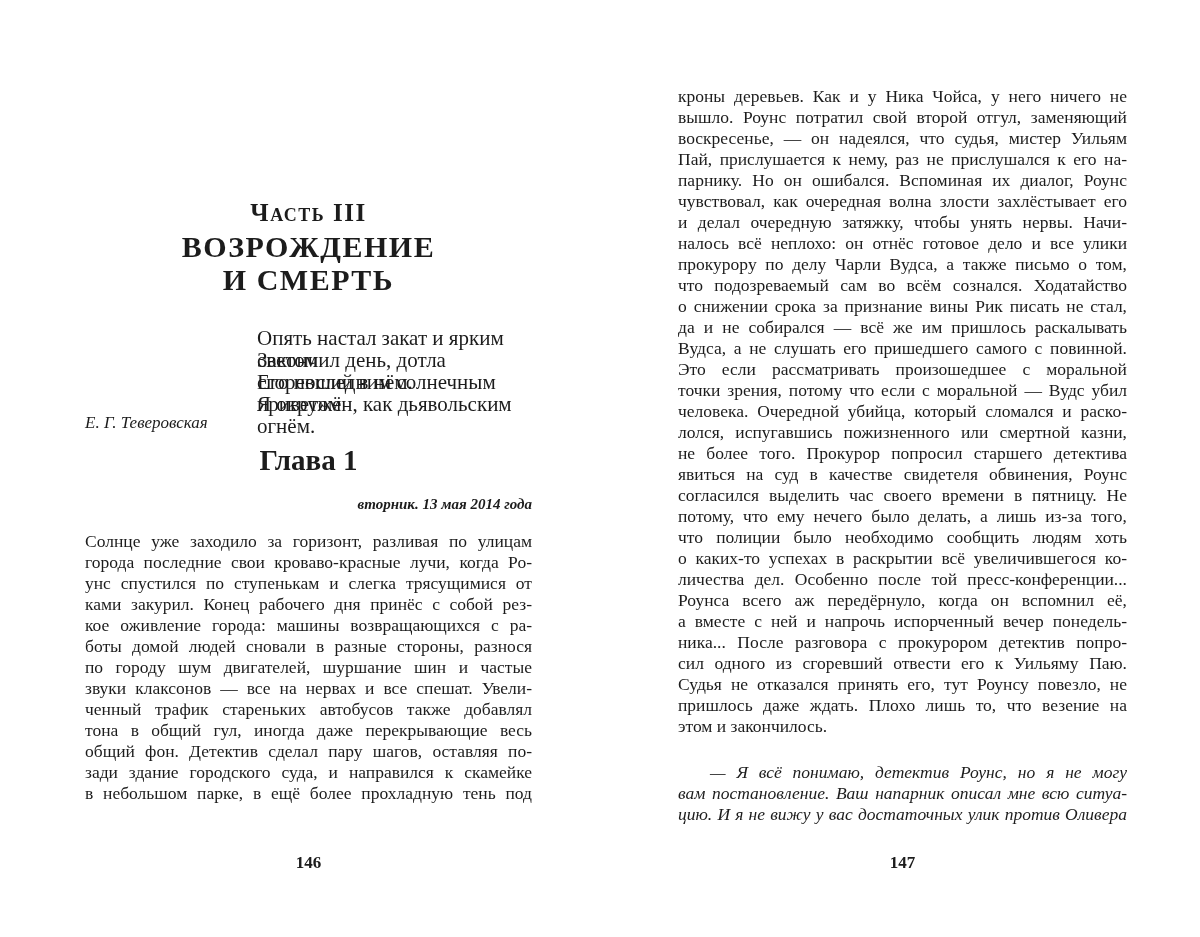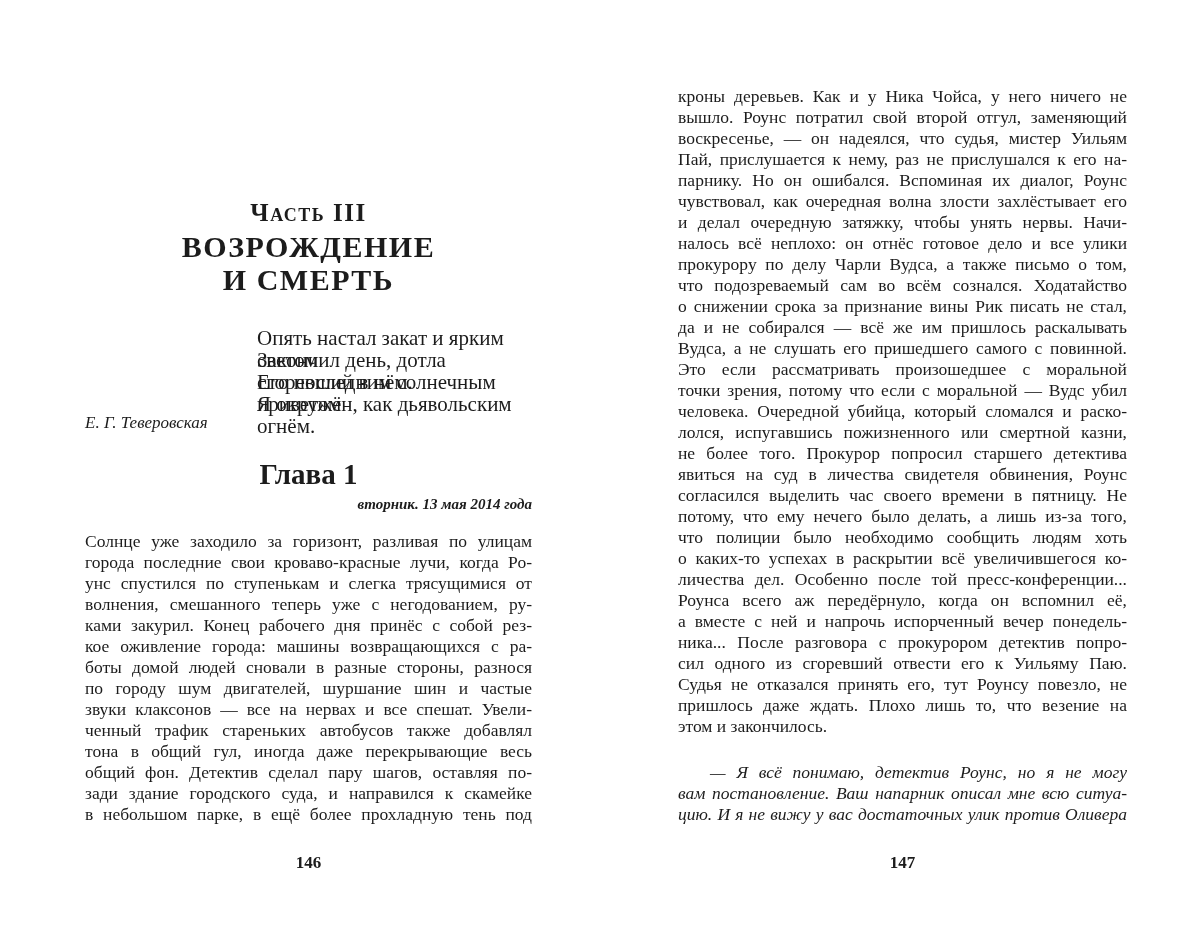--- a/index.html
+++ b/index.html
@@ -30,21 +30,21 @@
   
   .epigraph { position: absolute; top: 327px; left: 172px; right: 0; }
   .epigraph .tline { font-size: 21px; line-height: 22px; height: 22px; overflow: visible; }
   .epigraph-attribution {
     position: absolute; top: 413px; left: 0; right: 2px;
     font-style: italic; font-size: 17px;
   }
 
   
   .chapter-title {
-    position: absolute; top: 444px; left: 0; right: 0; margin: 14px;
+    position: absolute; top: 444px; left: 0; right: 0; margin: 0;
     text-align: center; font-size: 29px; font-weight: bold;
   }
   .date-line {
     position: absolute; top: 496px; left: 0; right: 0;
     text-align: right; font-weight: bold; font-style: italic; font-size: 15px;
   }
 
   
   .tline {
     line-height: 21px; height: 21px; overflow: hidden;
@@ -91,21 +91,20 @@
       </div>
     <div class="epigraph-attribution">Е. Г. Теверовская</div>
 
     <h2 class="chapter-title">Глава 1</h2>
     <div class="date-line">вторник. 13 мая 2014 года</div>
 
     <div class="body-text">
         <div class="tline">Солнце уже заходило за горизонт, разливая по улицам</div>
         <div class="tline">города последние свои кроваво-красные лучи, когда Ро-</div>
         <div class="tline">унс спустился по ступенькам и слегка трясущимися от</div>
-        <div class="tline">волнения, смешанного теперь уже с негодованием, ру-</div>
         <div class="tline">ками закурил. Конец рабочего дня принёс с собой рез-</div>
         <div class="tline">кое оживление города: машины возвращающихся с ра-</div>
         <div class="tline">боты домой людей сновали в разные стороны, разнося</div>
         <div class="tline">по городу шум двигателей, шуршание шин и частые</div>
         <div class="tline">звуки клаксонов — все на нервах и все спешат. Увели-</div>
         <div class="tline">ченный трафик стареньких автобусов также добавлял</div>
         <div class="tline">тона в общий гул, иногда даже перекрывающие весь</div>
         <div class="tline">общий фон. Детектив сделал пару шагов, оставляя по-</div>
         <div class="tline">зади здание городского суда, и направился к скамейке</div>
         <div class="tline">в небольшом парке, в ещё более прохладную тень под</div>
@@ -127,21 +126,21 @@
         <div class="tline">прокурору по делу Чарли Вудса, а также письмо о том,</div>
         <div class="tline">что подозреваемый сам во всём сознался. Ходатайство</div>
         <div class="tline">о снижении срока за признание вины Рик писать не стал,</div>
         <div class="tline">да и не собирался — всё же им пришлось раскалывать</div>
         <div class="tline">Вудса, а не слушать его пришедшего самого с повинной.</div>
         <div class="tline">Это если рассматривать произошедшее с моральной</div>
         <div class="tline">точки зрения, потому что если с моральной — Вудс убил</div>
         <div class="tline">человека. Очередной убийца, который сломался и раско-</div>
         <div class="tline">лолся, испугавшись пожизненного или смертной казни,</div>
         <div class="tline">не более того. Прокурор попросил старшего детектива</div>
-        <div class="tline">явиться на суд в личества свидетеля обвинения, Роунс</div>
+        <div class="tline">явиться на суд в качестве свидетеля обвинения, Роунс</div>
         <div class="tline">согласился выделить час своего времени в пятницу. Не</div>
         <div class="tline">потому, что ему нечего было делать, а лишь из-за того,</div>
         <div class="tline">что полиции было необходимо сообщить людям хоть</div>
         <div class="tline">о каких-то успехах в раскрытии всё увеличившегося ко-</div>
         <div class="tline">личества дел. Особенно после той пресс-конференции...</div>
         <div class="tline">Роунса всего аж передёрнуло, когда он вспомнил её,</div>
         <div class="tline">а вместе с ней и напрочь испорченный вечер понедель-</div>
         <div class="tline">ника... После разговора с прокурором детектив попро-</div>
         <div class="tline">сил одного из сгоревший отвести его к Уильяму Паю.</div>
         <div class="tline">Судья не отказался принять его, тут Роунсу повезло, не</div>

